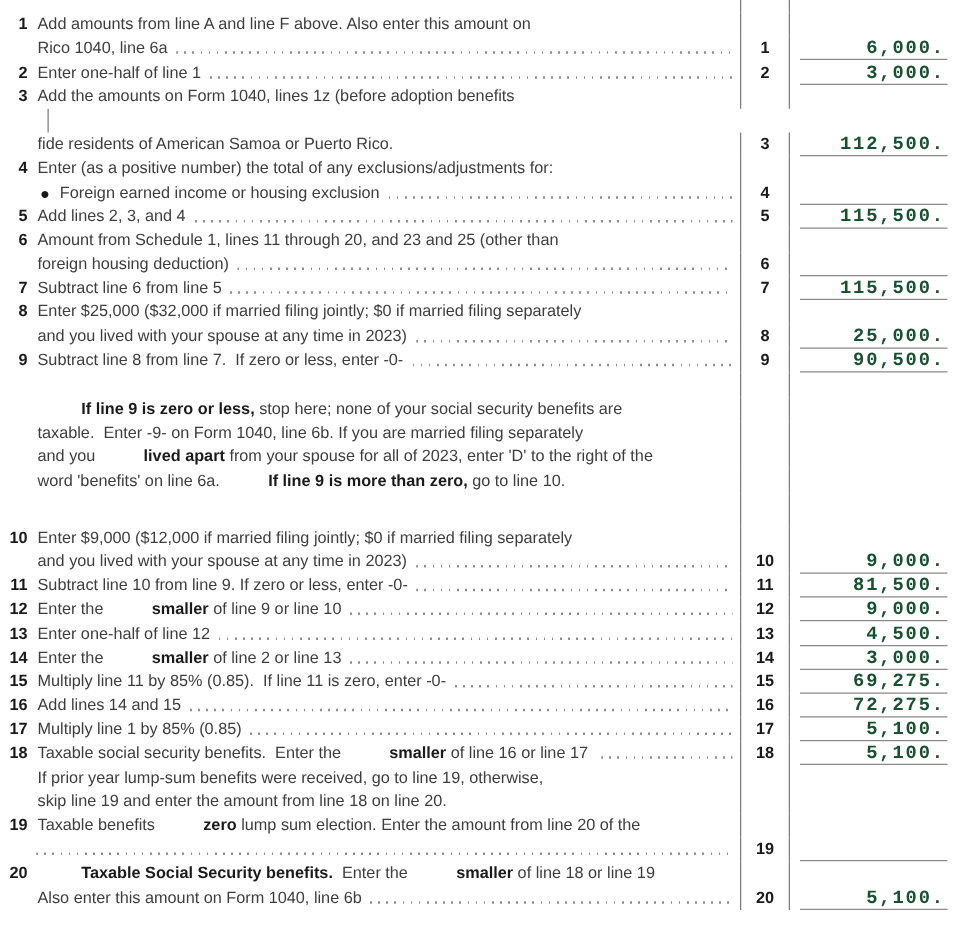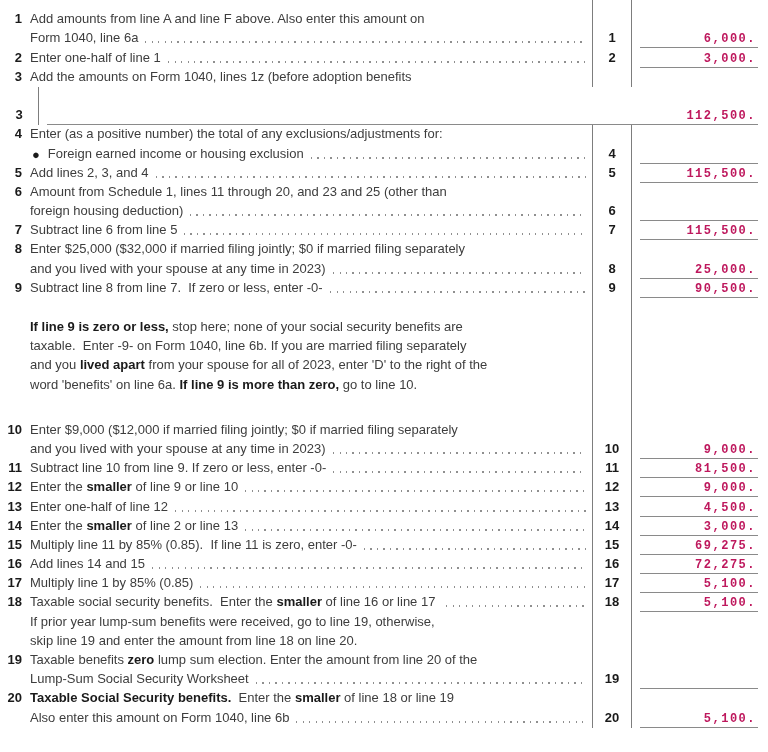--- a/index.html
+++ b/index.html
@@ -18,39 +18,39 @@
   }
   .row{display:flex;height:19.2px;box-sizing:border-box;}
   .desc{
     width:593px;flex:none;box-sizing:border-box;
     border-right:1px solid var(--divider);
     display:flex;align-items:flex-end;padding-bottom:3px;
   }
   .lnum{width:22px;flex:none;text-align:right;font-weight:bold;color:var(--bold-text);line-height:14px;white-space:pre;}
   .bullet{flex:none;margin-left:10px;color:#1a1a1a;font-size:13px;line-height:13px;}
   .dtext{margin-left:8px;white-space:pre;line-height:14px;}
-  .dtext .b{font-weight:bold;color:var(--bold-text);}
+  .dtext .b{font-weight:bold;color:var(--bold-text);margin-left:35px;}
   .leader{
     flex:1 1 auto;align-self:flex-end;height:2px;margin:0 6px 2px 7px;
     background:repeating-linear-gradient(90deg,var(--dots) 0 1.3px,transparent 1.3px 6.5px);
   }
   .numcol{
     width:39px;flex:none;box-sizing:border-box;
     border-right:1px solid var(--divider);
     display:flex;align-items:flex-end;justify-content:center;
     padding-bottom:3px;font-weight:bold;color:var(--bold-text);line-height:14px;
   }
   .amount{flex:1 1 auto;display:flex;align-items:flex-end;}
   .entry{
     flex:1 1 auto;margin:0 10px 0 8px;min-height:16px;
     border-bottom:1.4px solid var(--rule);text-align:right;
   }
   .val{
     font-family:"Liberation Mono","DejaVu Sans Mono",monospace;
-    font-weight:bold;font-size:12px;letter-spacing:1.5px;color:#be185d;
+    font-weight:bold;font-size:15px;letter-spacing:1.5px;color:#14532d;
     line-height:16px;padding-right:2px;display:inline-block;white-space:pre;
   }
   .row.qz{align-items:center;}
   .qzlead{align-self:flex-end;margin-bottom:7px;}
   .qzarrow{flex:none;font-size:11px;line-height:1;color:#000;margin:0 5px 0 2px;}
   .qzbtn{
     flex:none;width:86px;height:18px;margin-right:22px;padding:0;
     font-family:"Liberation Sans",sans-serif;font-size:10.5px;color:#111;
     background:linear-gradient(180deg,#f7f7f7 0%,#e9e9e9 55%,#d9d9d9 100%);
     border:1px solid var(--button-border);border-radius:2px;
@@ -72,21 +72,21 @@
         <div class="desc">
           <span class="lnum">1</span>
           <span class="dtext"><span class="seg">Add amounts from line A and line F above. Also enter this amount on</span></span>
         </div>
         <div class="numcol"></div>
         <div class="amount"></div>
       </div>
       <div class="row item">
         <div class="desc">
           <span class="lnum"></span>
-          <span class="dtext"><span class="seg">Form 1040, line 6a</span></span>
+          <span class="dtext"><span class="seg">Rico 1040, line 6a</span></span>
           <span class="leader"></span>
         </div>
         <div class="numcol">
           <span>1</span>
         </div>
         <div class="amount">
           <div class="entry"><span class="val">6,000.</span></div>
         </div>
       </div>
       <div class="row item">
@@ -108,20 +108,24 @@
           <span class="dtext"><span class="seg">Add the amounts on Form 1040, lines 1z (before adoption benefits</span></span>
         </div>
         <div class="numcol"></div>
         <div class="amount"></div>
       </div>
       <div class="row item">
         <div class="numcol"></div>
         <div class="amount"></div>
       </div>
       <div class="row item">
+        <div class="desc">
+          <span class="lnum"></span>
+          <span class="dtext"><span class="seg">fide residents of American Samoa or Puerto Rico.</span></span>
+        </div>
         <div class="numcol">
           <span>3</span>
         </div>
         <div class="amount">
           <div class="entry"><span class="val">112,500.</span></div>
         </div>
       </div>
       <div class="row item">
         <div class="desc">
           <span class="lnum">4</span>
@@ -412,21 +416,20 @@
         <div class="desc">
           <span class="lnum">19</span>
           <span class="dtext"><span class="seg">Taxable benefits </span><span class="seg b">zero</span><span class="seg"> lump sum election. Enter the amount from line 20 of the</span></span>
         </div>
         <div class="numcol"></div>
         <div class="amount"></div>
       </div>
       <div class="row item">
         <div class="desc">
           <span class="lnum"></span>
-          <span class="dtext"><span class="seg">Lump-Sum Social Security Worksheet</span></span>
           <span class="leader"></span>
         </div>
         <div class="numcol">
           <span>19</span>
         </div>
         <div class="amount">
           <div class="entry"><span class="val"></span></div>
         </div>
       </div>
       <div class="row item">

